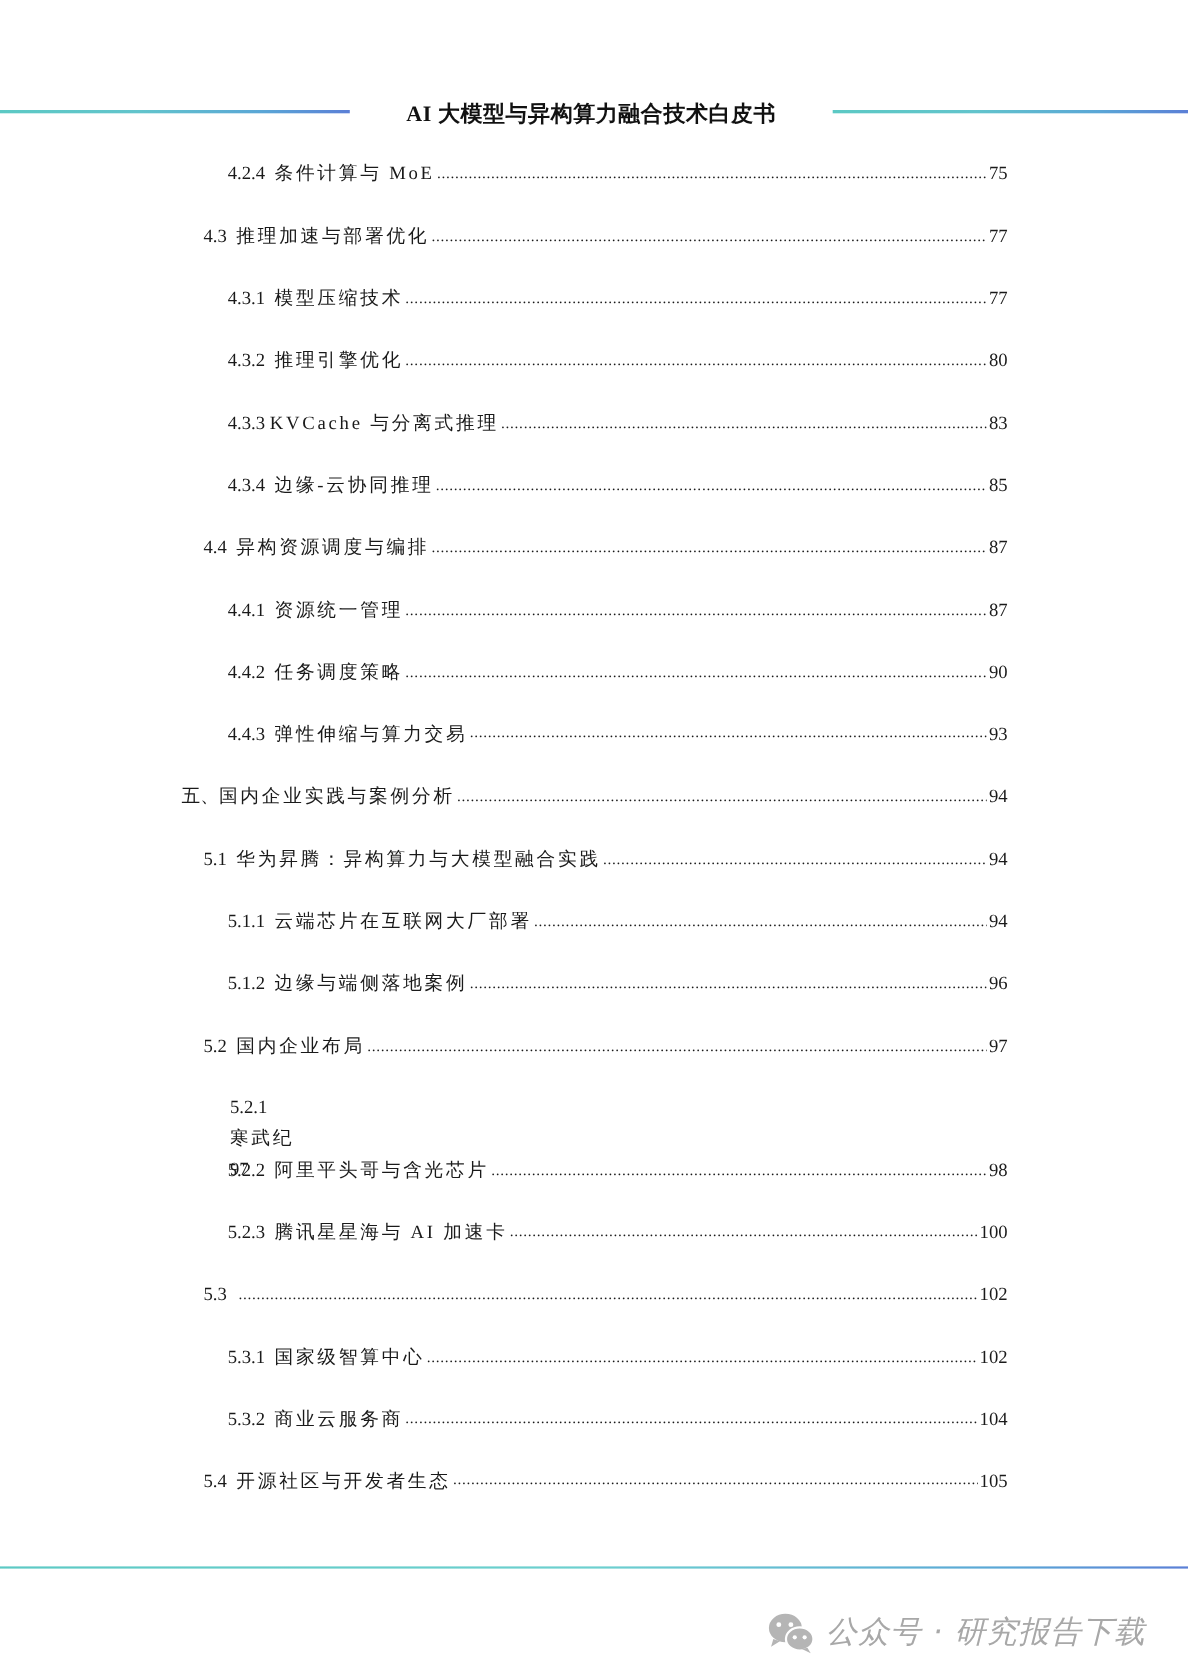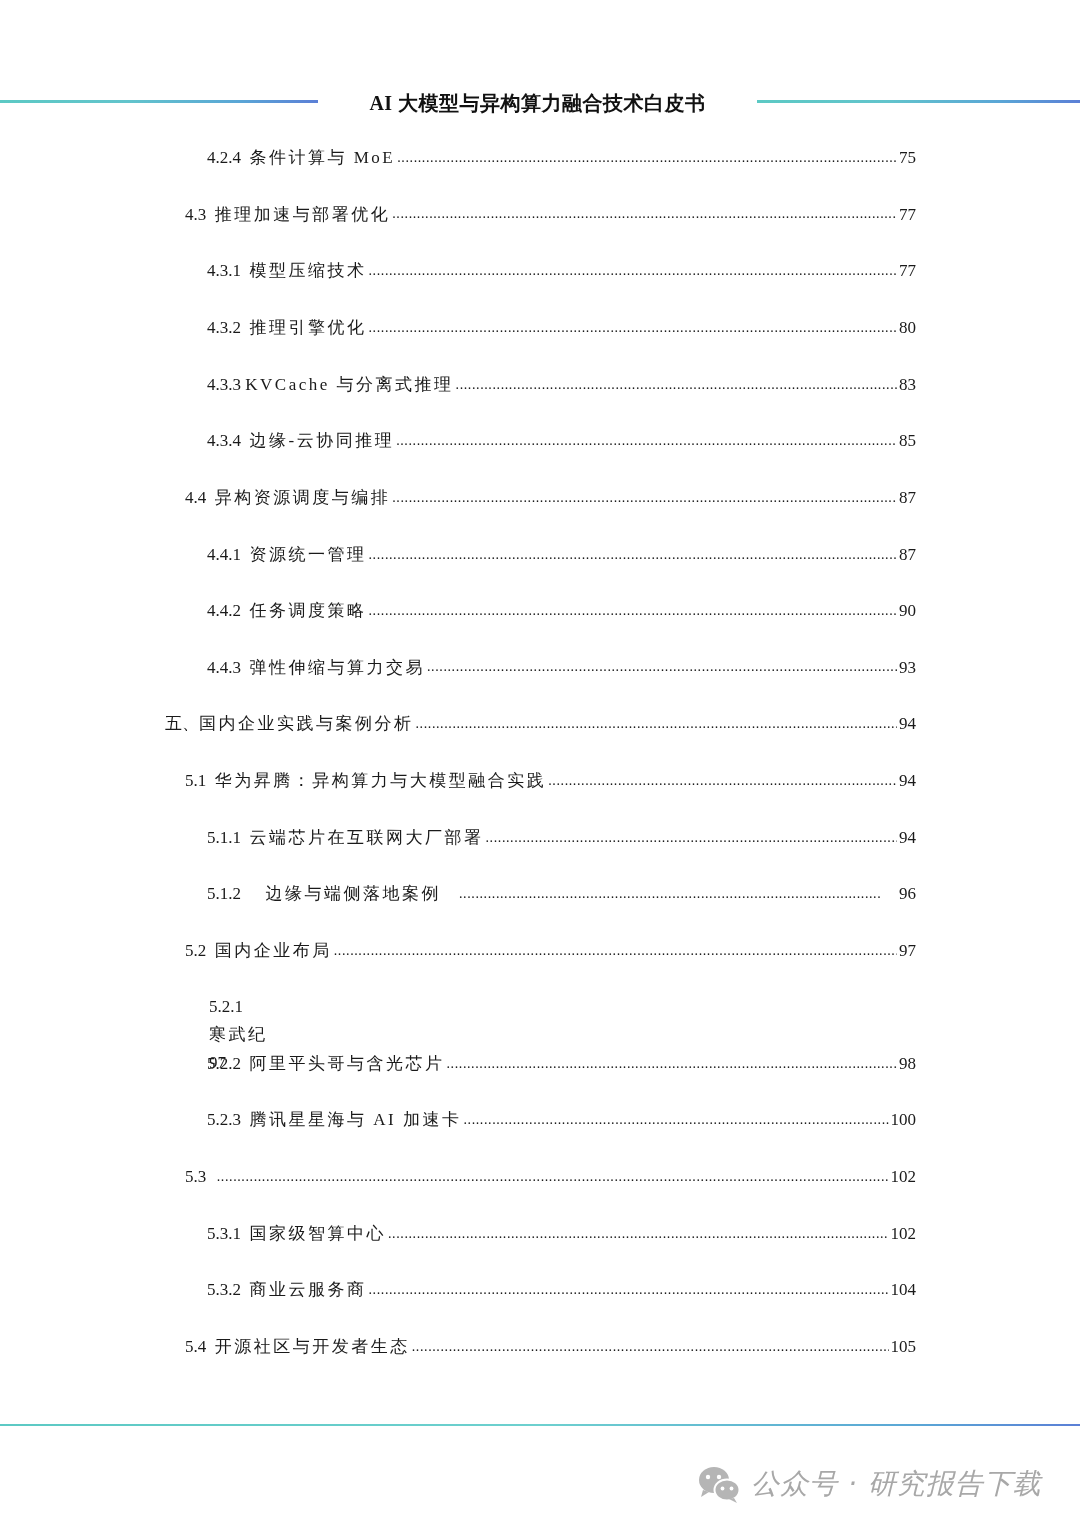--- a/index.html
+++ b/index.html
@@ -103,21 +103,21 @@
 <div class="header-title">AI 大模型与异构算力融合技术白皮书</div>
 <div class="rule rule-right"></div>
 
 <div class="toc" id="toc">
     <div class="toc-row lvl3" style="top: 144px; width: 709px;">
       <span class="num">4.2.4  </span>
       <span class="title">条件计算与 MoE</span>
       <span class="dots"></span>
       <span class="page">75</span>
     </div>
-    <div class="toc-row lvl2" style="top: 201px; width: 731px; align-items: center;">
+    <div class="toc-row lvl2" style="top: 201px; width: 731px;">
       <span class="num">4.3  </span>
       <span class="title">推理加速与部署优化</span>
       <span class="dots"></span>
       <span class="page">77</span>
     </div>
     <div class="toc-row lvl3" style="top: 257px; width: 709px;">
       <span class="num">4.3.1  </span>
       <span class="title">模型压缩技术</span>
       <span class="dots"></span>
       <span class="page">77</span>
@@ -175,21 +175,21 @@
       <span class="title">华为昇腾：异构算力与大模型融合实践</span>
       <span class="dots"></span>
       <span class="page">94</span>
     </div>
     <div class="toc-row lvl3" style="top: 824px; width: 709px;">
       <span class="num">5.1.1  </span>
       <span class="title">云端芯片在互联网大厂部署</span>
       <span class="dots"></span>
       <span class="page">94</span>
     </div>
-    <div class="toc-row lvl3" style="top: 880px; width: 709px; gap: 16px;">
+    <div class="toc-row lvl3" style="top: 880px; width: 709px;">
       <span class="num">5.1.2  </span>
       <span class="title">边缘与端侧落地案例</span>
       <span class="dots"></span>
       <span class="page">96</span>
     </div>
     <div class="toc-row lvl2" style="top: 937px; width: 731px;">
       <span class="num">5.2  </span>
       <span class="title">国内企业布局</span>
       <span class="dots"></span>
       <span class="page">97</span>
@@ -222,21 +222,21 @@
       <span class="title">国家级智算中心</span>
       <span class="dots"></span>
       <span class="page">102</span>
     </div>
     <div class="toc-row lvl3" style="top: 1276px; width: 709px;">
       <span class="num">5.3.2  </span>
       <span class="title">商业云服务商</span>
       <span class="dots"></span>
       <span class="page">104</span>
     </div>
-    <div class="toc-row lvl2" style="top: 1333px; width: 731px;">
+    <div class="toc-row lvl2" style="top: 1333px; width: 731px; align-items: center;">
       <span class="num">5.4  </span>
       <span class="title">开源社区与开发者生态</span>
       <span class="dots"></span>
       <span class="page">105</span>
     </div>
   </div>
 
 <div class="rule rule-bottom"></div>
 
 <div class="watermark">

